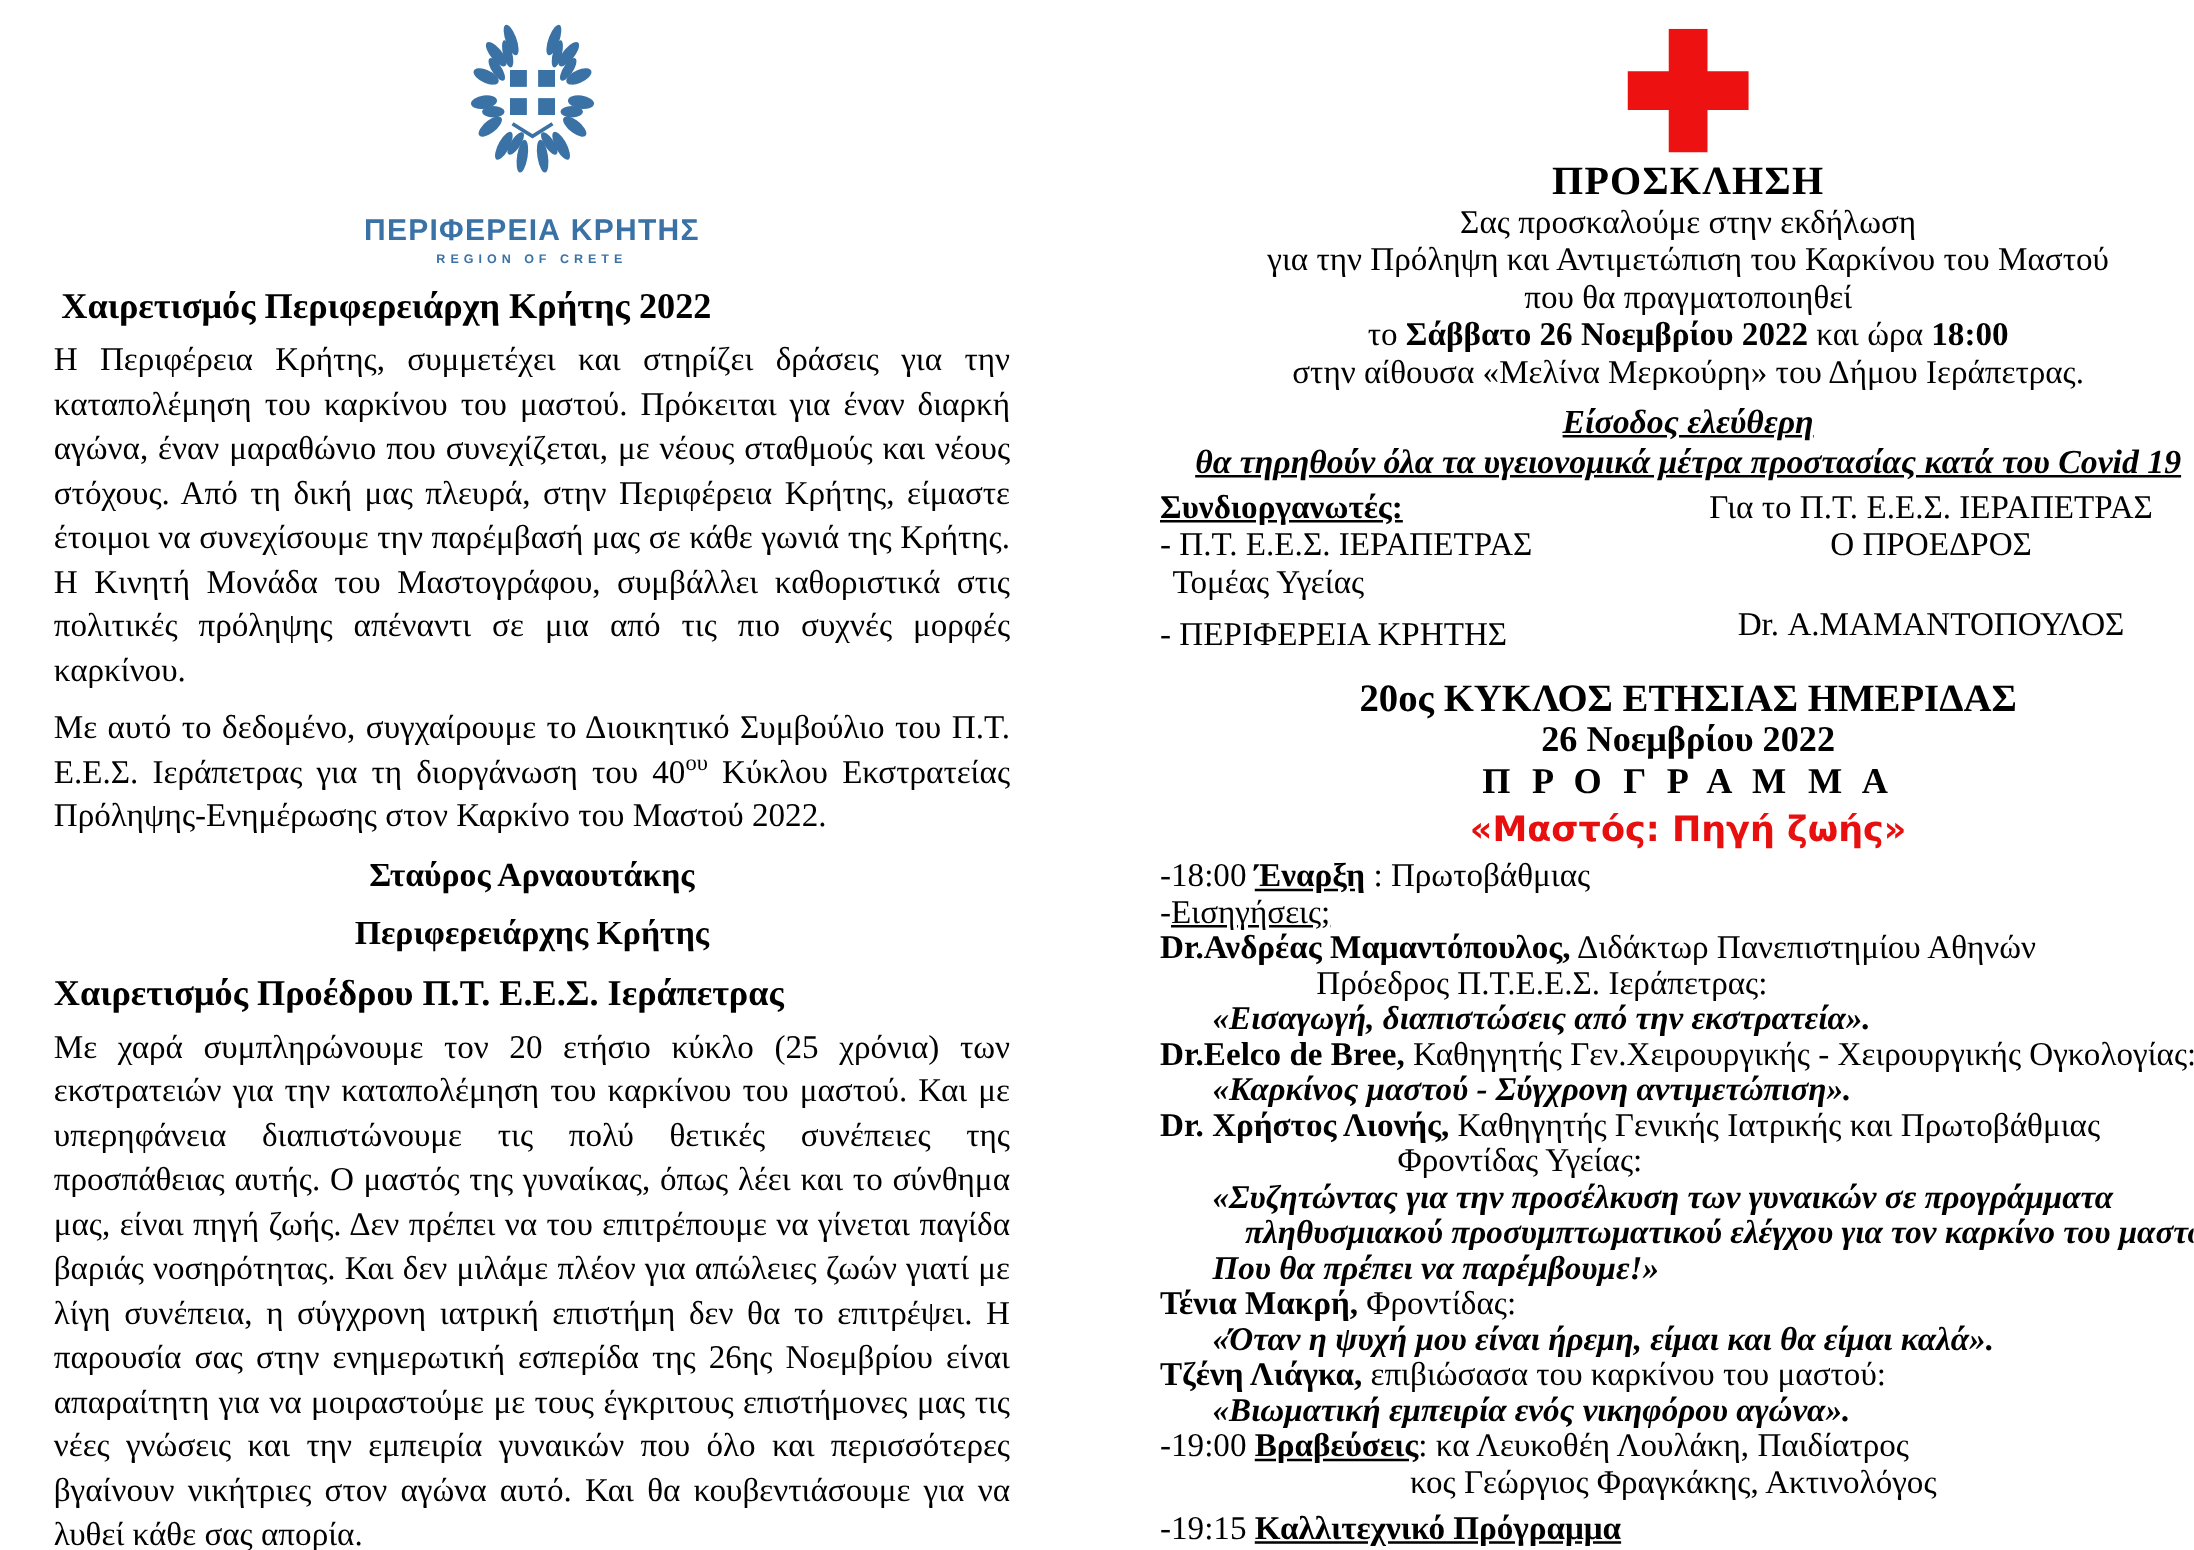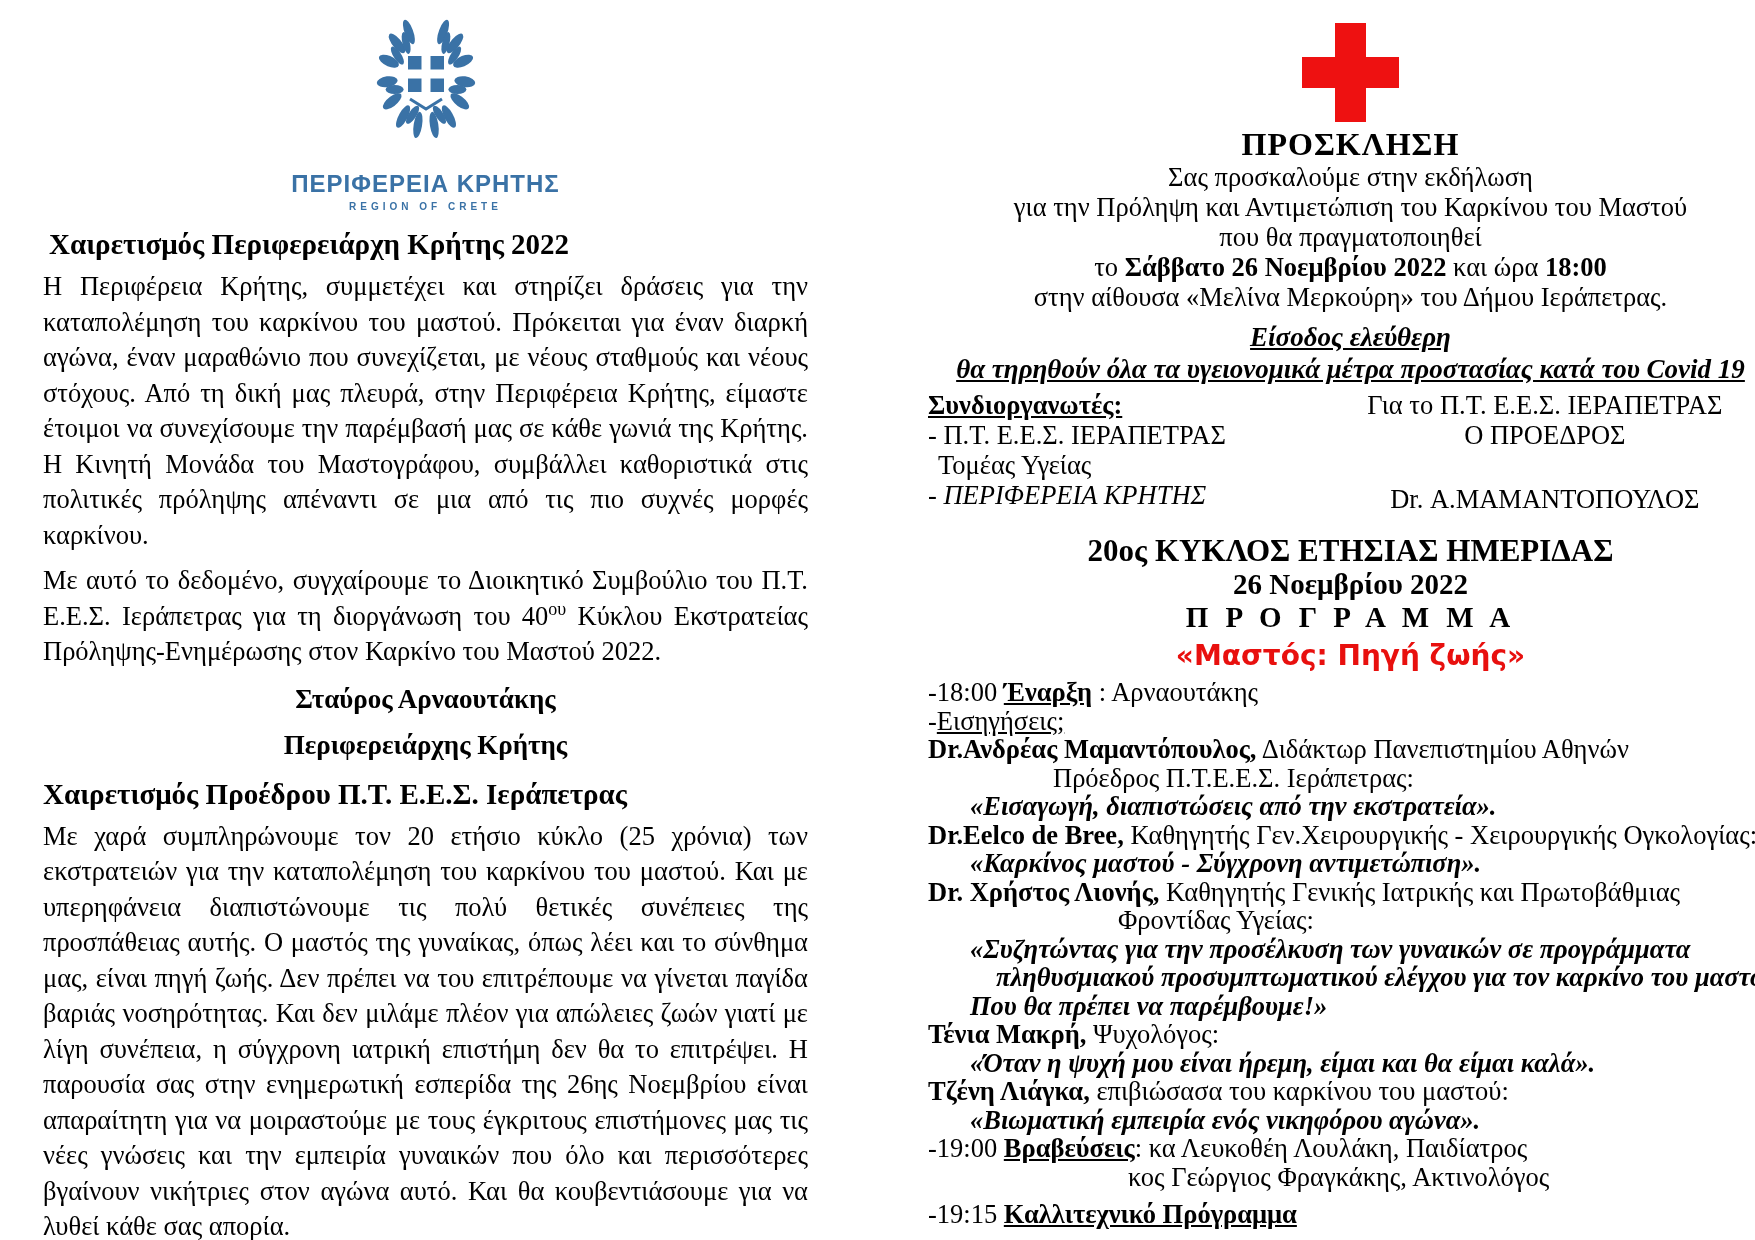--- a/index.html
+++ b/index.html
@@ -32,21 +32,21 @@
   .cline .b { font-weight:bold; }
   .entry-line { text-align:center; font-size:27px; font-weight:bold; font-style:italic;
     text-decoration:underline; margin-top:10px; line-height:30px; white-space:nowrap; }
   .covid-line { text-align:center; font-size:27px; font-weight:bold; font-style:italic;
     text-decoration:underline; margin-top:2px; line-height:30px; white-space:nowrap; }
   .org-row { display:flex; margin-top:6px; font-size:26.5px; }
   .org-left { width:46%; }
   .org-left > div { line-height:30px; white-space:nowrap; }
   .org-head { font-weight:bold; text-decoration:underline; }
   .org-item2 { padding-left:10px; }
-  .org-item3 { margin-top:0;font-style:italic; }
+  .org-item3 { margin-top:12px; }
   .org-right { width:54%; text-align:center; }
   .org-right > div { line-height:30px; white-space:nowrap; }
   .president-sig { margin-top:34px; }
   .pt1 { text-align:center; font-size:31px; font-weight:bold; margin-top:20px; line-height:34px; }
   .pt2 { text-align:center; font-size:29px; font-weight:bold; margin-top:0; line-height:32px; }
   .pt3 { text-align:center; font-size:29px; font-weight:bold; letter-spacing:5px; line-height:34px; }
   .motto { text-align:center; font-size:28px; font-weight:bold; color:#e8100e;
     font-family:"DejaVu Sans",sans-serif; margin-top:6px; line-height:32px; }
   .prog { font-size:26.5px; line-height:28.5px; margin-top:6px; }
   .prog > div { white-space:nowrap; }
@@ -153,37 +153,37 @@
         <div class="president-sig">Dr. Α.ΜΑΜΑΝΤΟΠΟΥΛΟΣ</div>
       </div>
     </div>
 
     <div class="pt1">20ος ΚΥΚΛΟΣ ΕΤΗΣΙΑΣ ΗΜΕΡΙΔΑΣ</div>
     <div class="pt2">26  Νοεμβρίου 2022</div>
     <div class="pt3">Π Ρ Ο Γ Ρ Α Μ Μ Α</div>
     <div class="motto">«Μαστός:  Πηγή ζωής»</div>
 
     <div class="prog">
-      <div><span>-18:00 </span><span class="bu">Έναρξη</span><span> :  </span><span>Αρναουτάκης</span></div>
+      <div><span>-18:00 </span><span class="bu">Έναρξη</span><span> :  </span><span>Πρωτοβάθμιας</span></div>
       <div><span>-</span><span class="u">Εισηγήσεις;</span></div>
 
       <div><span class="b">Dr.Ανδρέας Μαμαντόπουλος,</span><span> Διδάκτωρ Πανεπιστημίου Αθηνών</span></div>
       <div class="ind-role">Πρόεδρος Π.Τ.Ε.Ε.Σ. Ιεράπετρας:</div>
       <div class="q">«Εισαγωγή, διαπιστώσεις από την εκστρατεία».</div>
 
       <div><span class="b">Dr.Eelco de Bree,</span><span> Καθηγητής Γεν.Χειρουργικής - Χειρουργικής  Ογκολογίας:</span></div>
       <div class="q">«Καρκίνος μαστού - Σύγχρονη αντιμετώπιση».</div>
 
       <div><span class="b">Dr. Χρήστος Λιονής,</span><span> Καθηγητής Γενικής Ιατρικής και Πρωτοβάθμιας</span></div>
       <div class="ind-role2">Φροντίδας Υγείας:</div>
       <div class="q">«Συζητώντας για την προσέλκυση των γυναικών σε προγράμματα</div>
       <div class="q q2">πληθυσμιακού προσυμπτωματικού ελέγχου για τον καρκίνο του μαστού:</div>
       <div class="q">Που θα πρέπει να παρέμβουμε!»</div>
 
-      <div><span class="b">Τένια Μακρή,</span><span> Ψυχολόγος:</span></div>
+      <div><span class="b">Τένια Μακρή,</span><span> Φροντίδας:</span></div>
       <div class="q">«Όταν η ψυχή μου είναι ήρεμη, είμαι και θα είμαι καλά».</div>
 
       <div><span class="b">Τζένη Λιάγκα,</span><span> επιβιώσασα του καρκίνου του μαστού:</span></div>
       <div class="q">«Βιωματική εμπειρία ενός νικηφόρου αγώνα».</div>
 
       <div><span>-19:00 </span><span class="bu">Βραβεύσεις</span><span>: </span><span>κα Λευκοθέη Λουλάκη, Παιδίατρος</span></div>
       <div class="ind-award">κος Γεώργιος Φραγκάκης, Ακτινολόγος</div>
 
       <div class="prog-gap"></div>
 

